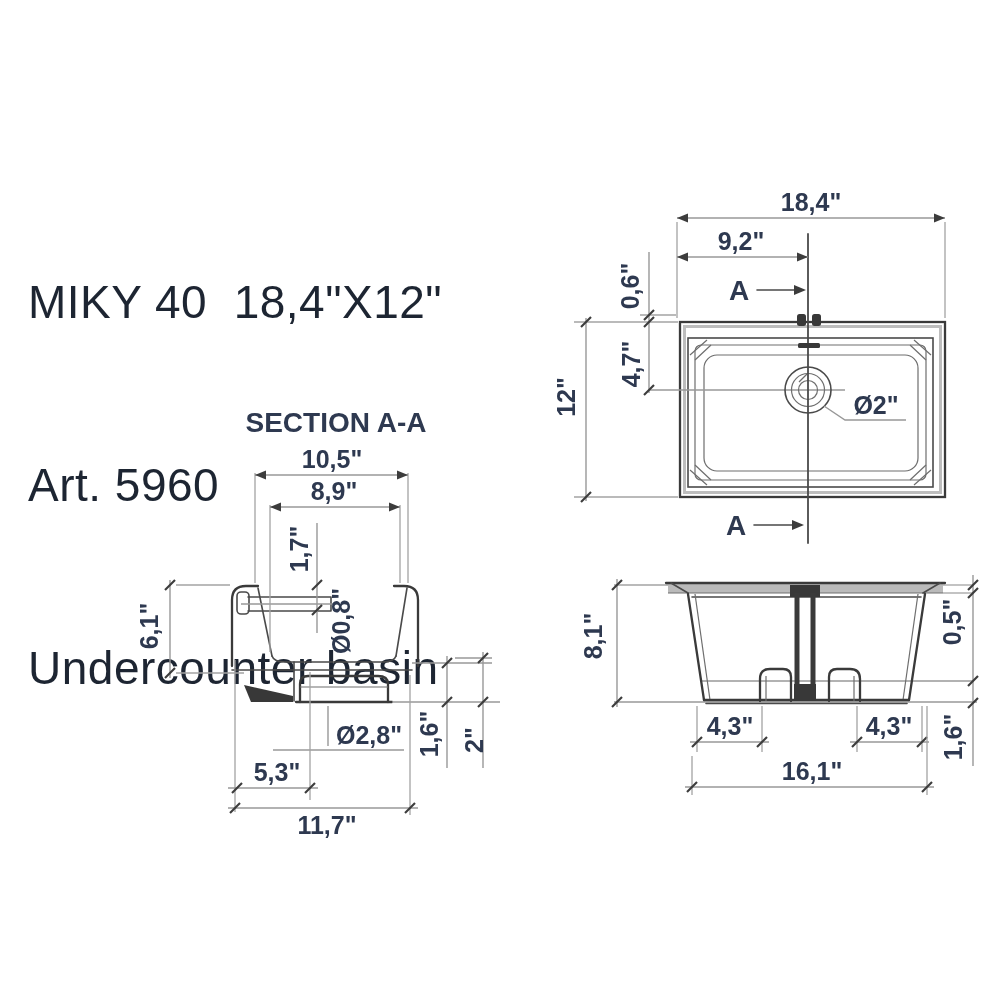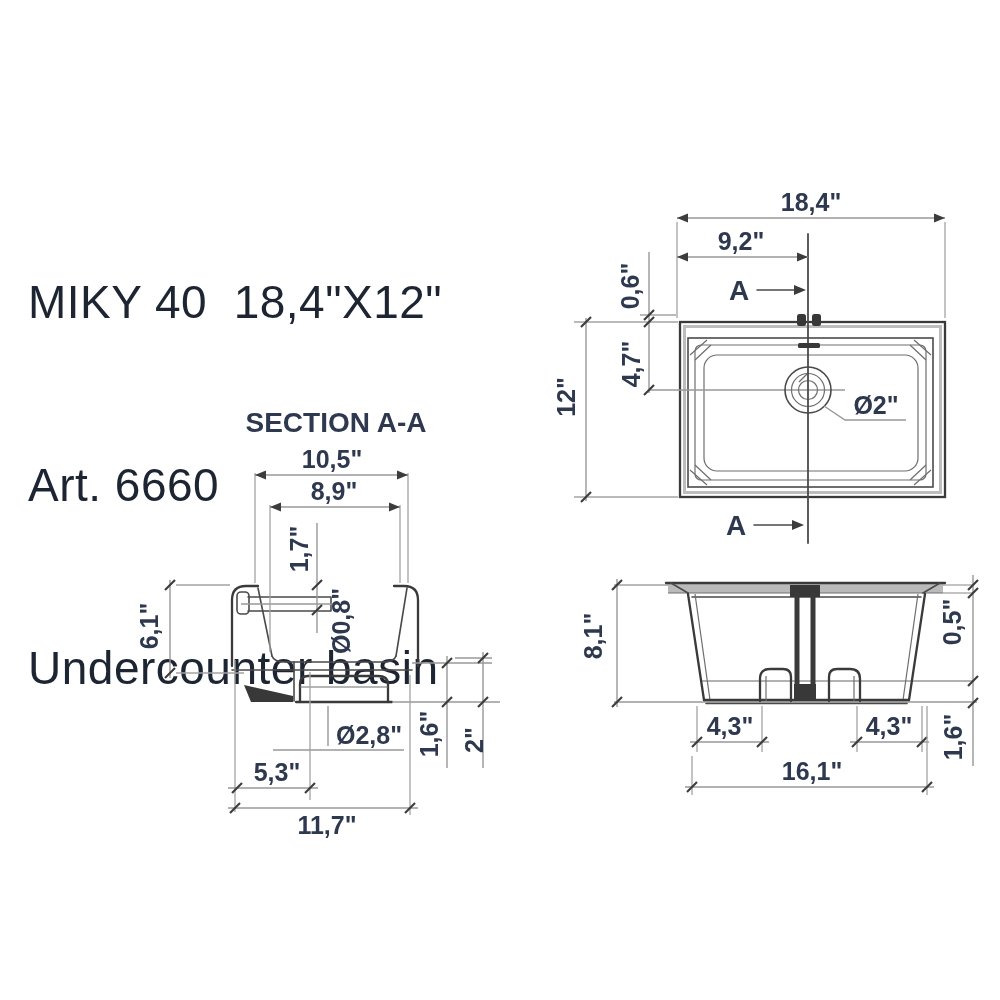--- a/index.html
+++ b/index.html
@@ -20,21 +20,21 @@
   .dim {font-family:"Liberation Sans",sans-serif;font-size:25px;font-weight:700;fill:#2e3950;}
   .dimB{font-family:"Liberation Sans",sans-serif;font-size:28px;font-weight:700;fill:#2e3950;}
 </style>
 </head>
 <body>
 
 <div class="canvas">
 
   <div class="title-block">
     <div>MIKY 40  18,4"X12"</div>
-    <div>Art. 6660</div>
+    <div>Art. 5960</div>
     <div>Undercounter basin</div>
   </div>
 
   <svg width="1000" height="1000" viewBox="0 0 1000 1000">
 
     <g>
       <g>
         <rect x="684.5" y="326.5" width="256" height="166" class="band"></rect>
         <rect x="680" y="322" width="265" height="175" class="ln"></rect>
         <rect x="688" y="338" width="245" height="149" class="ln2"></rect>

